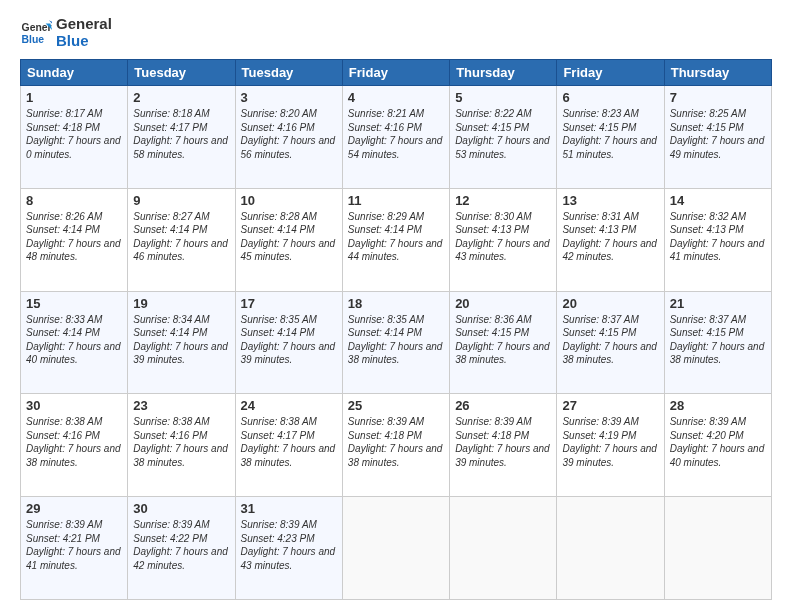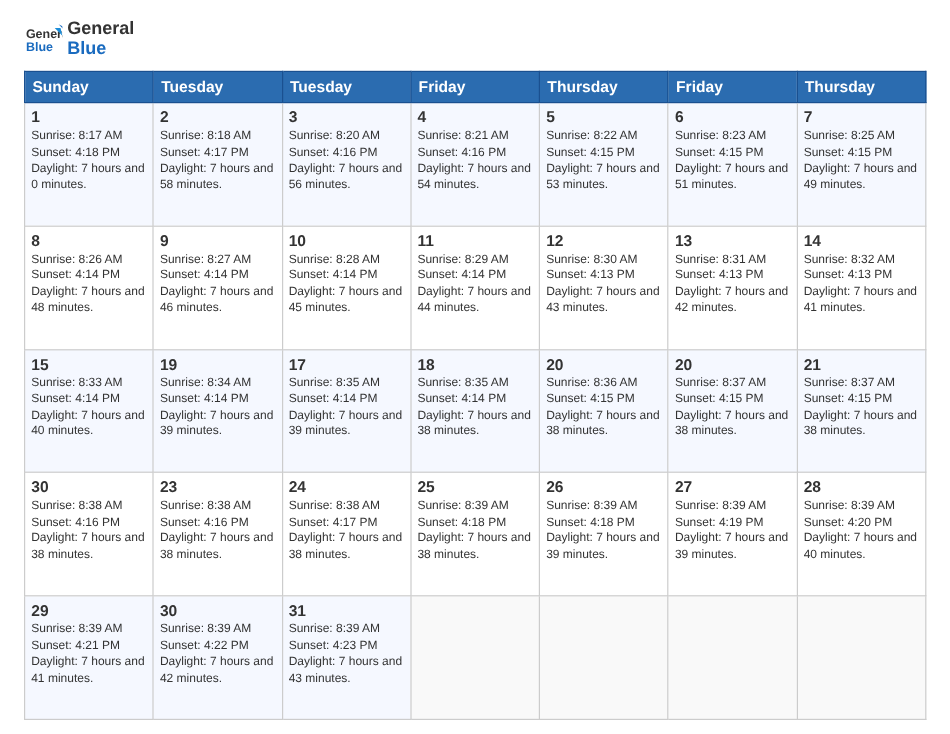--- a/index.html
+++ b/index.html
@@ -79,20 +79,21 @@
     .day-number {
       font-size: 13px;
       font-weight: bold;
       display: block;
       margin-bottom: 2px;
     }
     .cell-text {
       font-size: 10px;
       line-height: 1.35;
       color: #333;
+      font-style: italic;
     }
     td.empty {
       background: #f9f9f9 !important;
     }
   </style>
 </head>
 <body>
 
 <div class="page">
   <div class="header">

